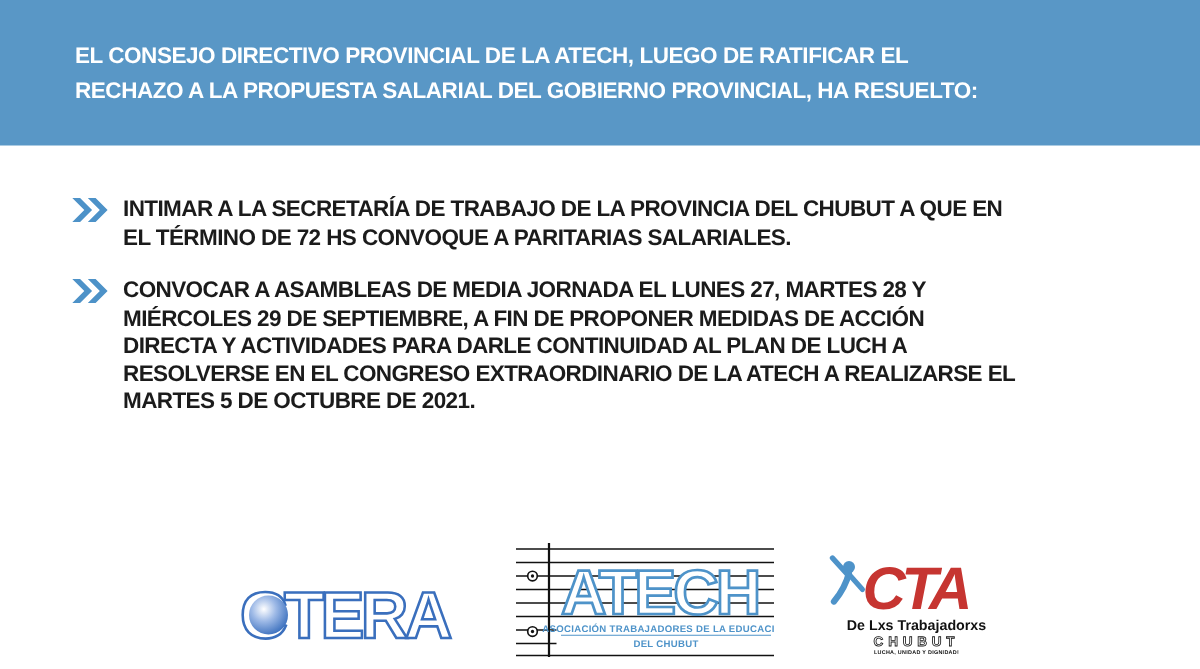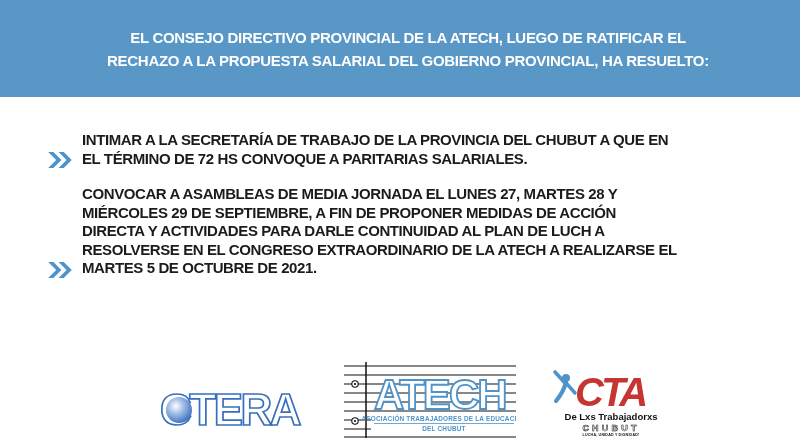--- a/index.html
+++ b/index.html
@@ -14,21 +14,20 @@
     overflow: hidden;
     font-family: "Liberation Sans", "DejaVu Sans", sans-serif;
   }
 
   
   .band {
     position: absolute;
     top: 0; left: 0;
     width: 800px; height: 97px;
     background: var(--header_bg);
-    text-align: center;
   }
   .band-text {
     position: absolute;
     left: 50px; top: 26px;
     width: 716px;
     margin: 0;
     color: var(--header_text);
     font-size: 15px;
     font-weight: 700;
     letter-spacing: -0.3px;
@@ -37,21 +36,21 @@
   }
 
   
   .bullets {
     position: absolute;
     left: 47px; top: 131px;
     width: 712px;
   }
   .bullet {
     display: flex;
-    align-items: flex-end;
+    align-items: flex-start;
     gap: 10px;
     margin-bottom: 17px;
   }
   .bullet p {
     margin: 0;
     color: var(--body_text);
     font-size: 15px;
     font-weight: 700;
     letter-spacing: -0.4px;
     line-height: 18.5px;

